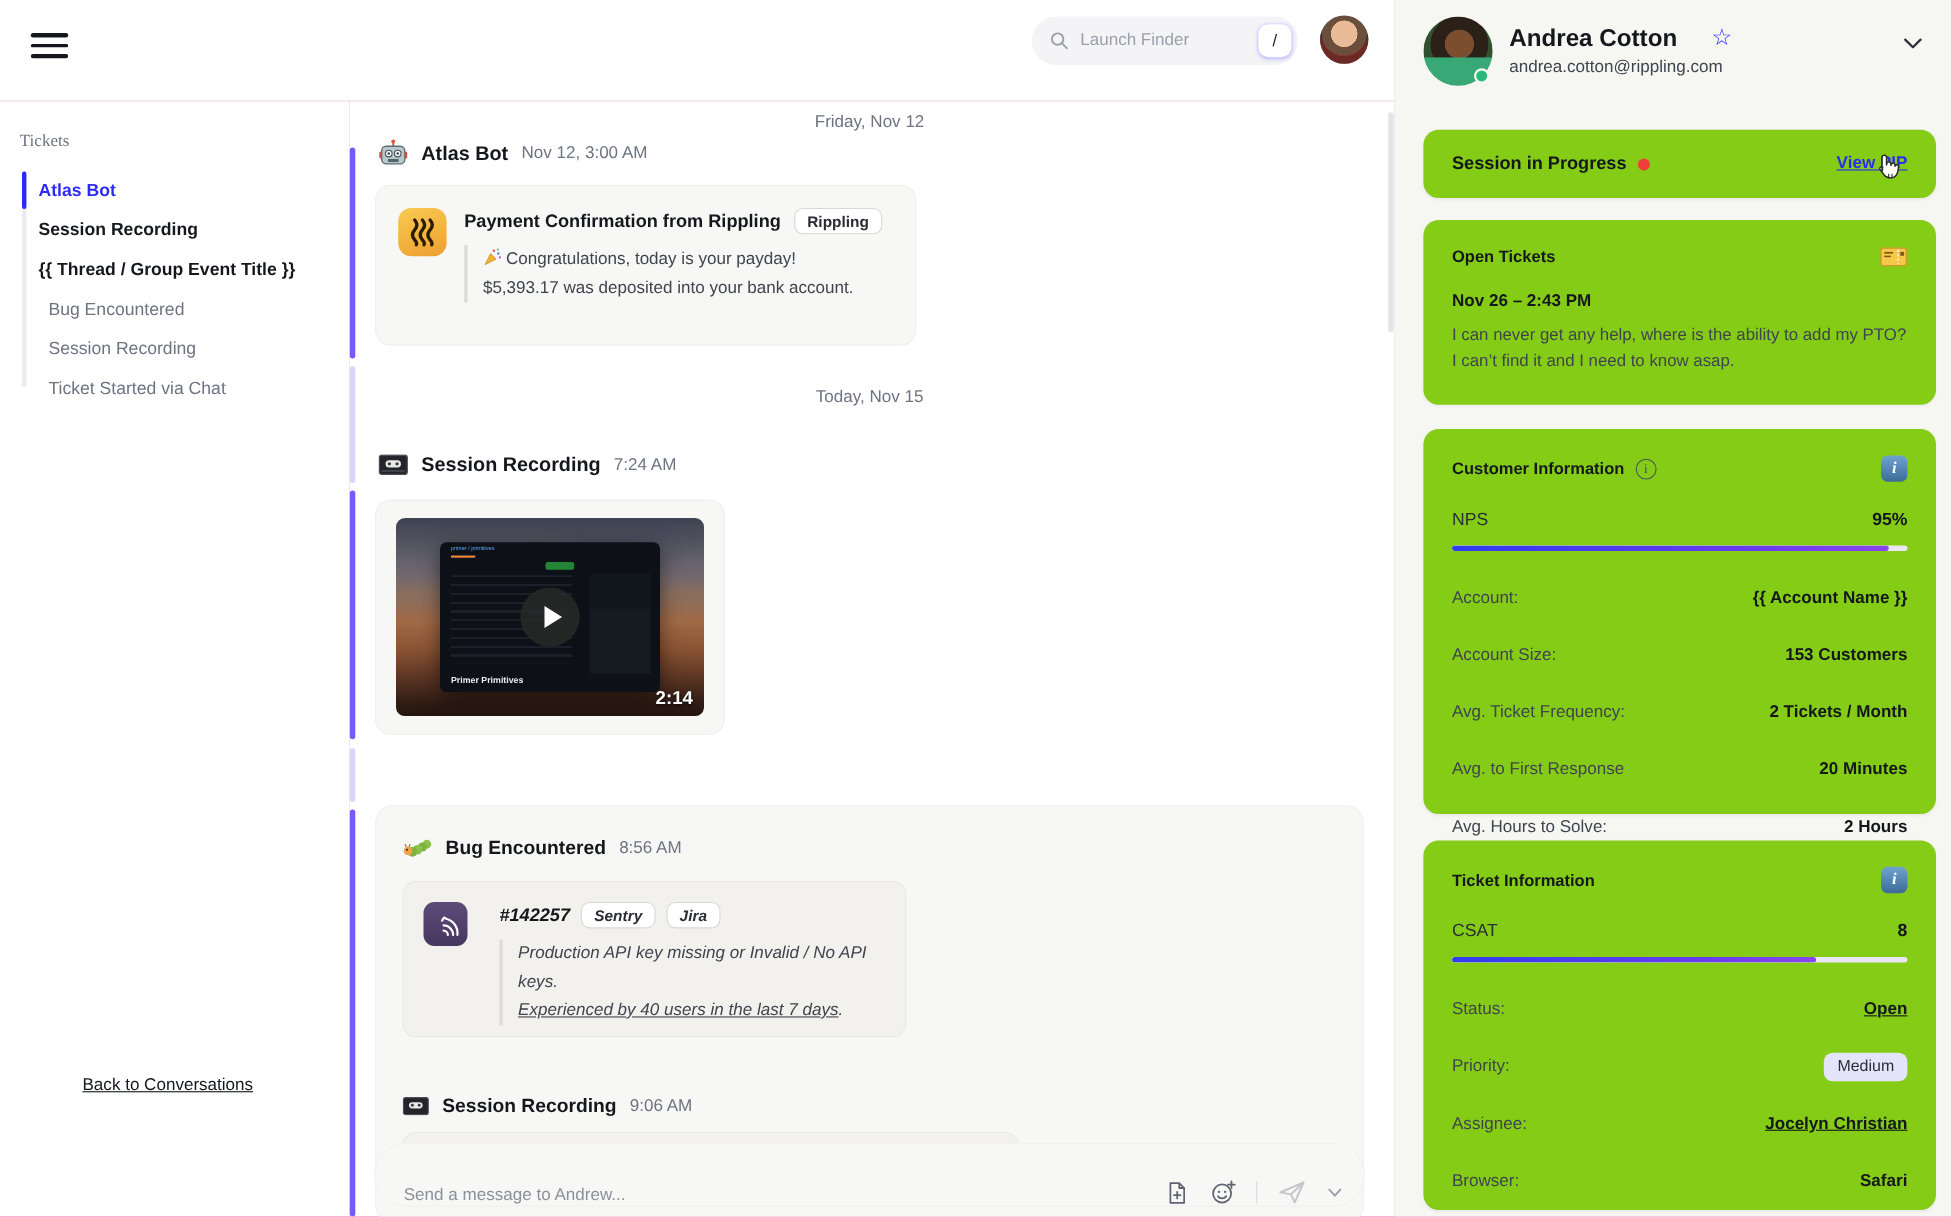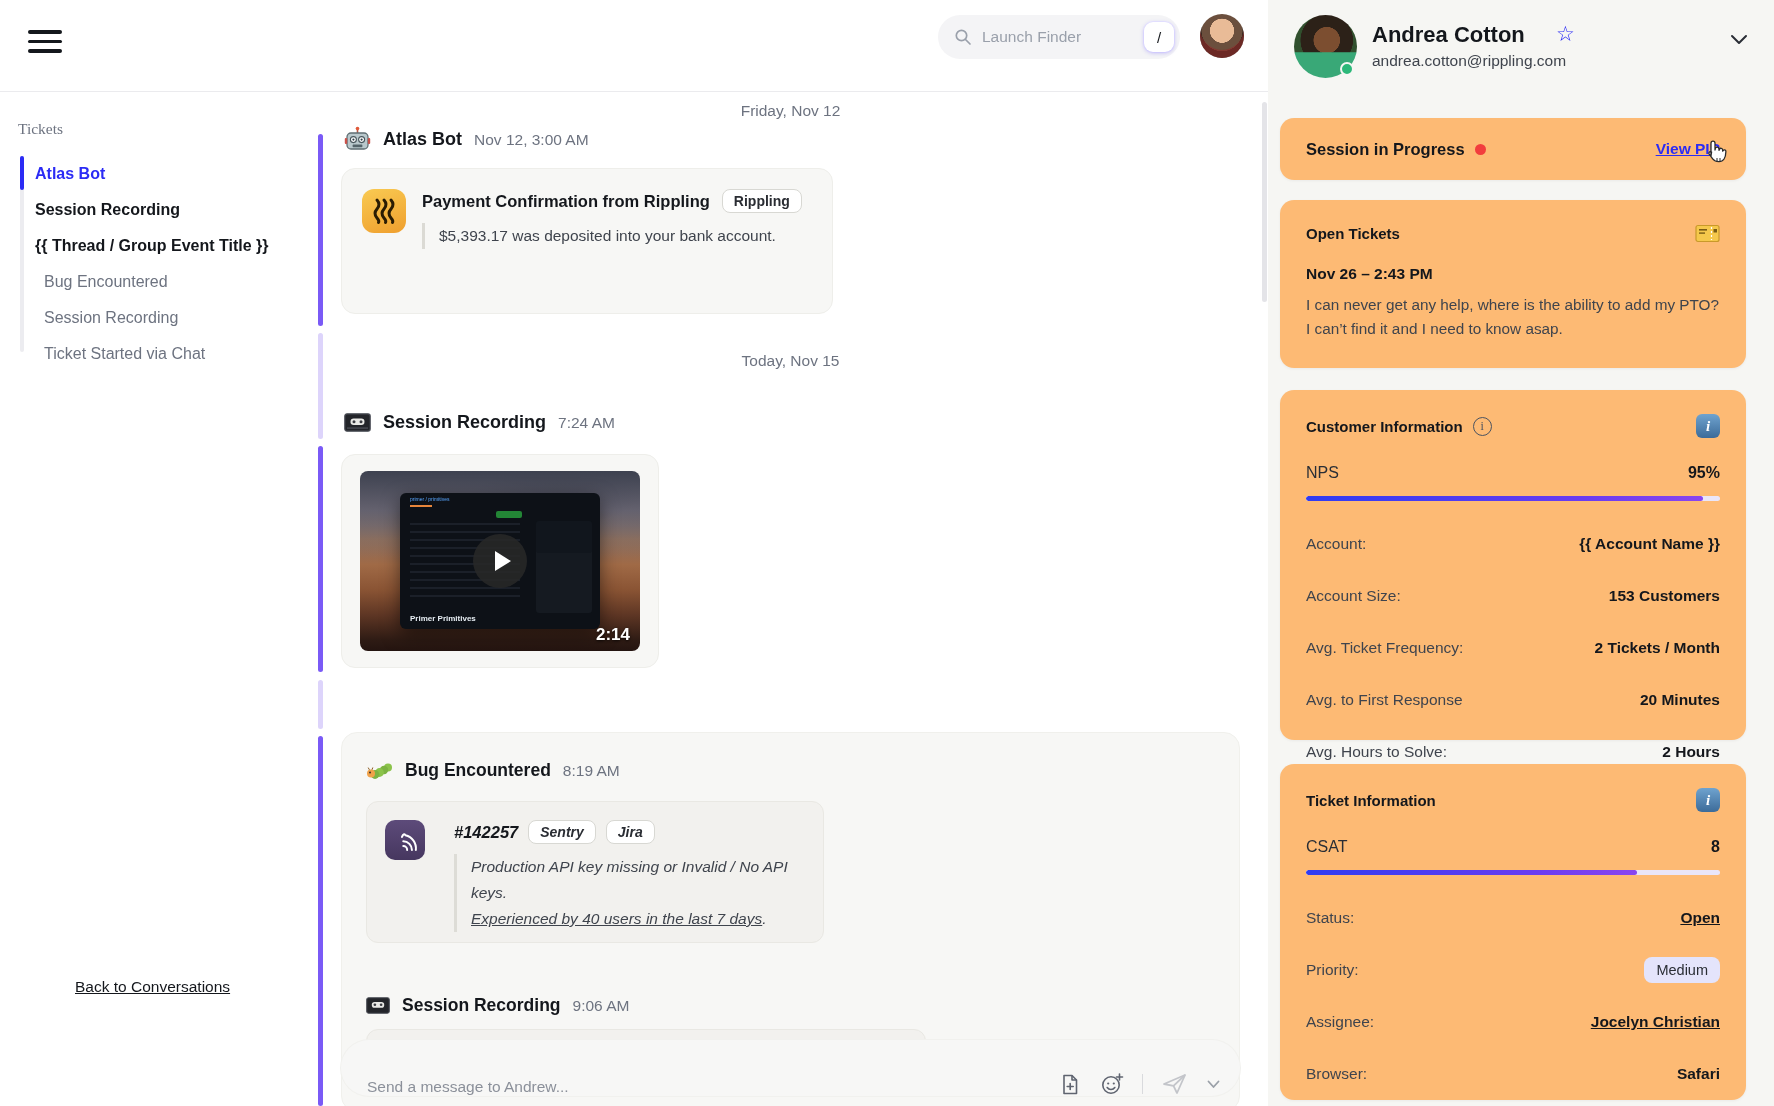--- a/index.html
+++ b/index.html
@@ -84,21 +84,21 @@
   .panel-avatar { position:absolute; left:26px; top:15px; width:63px; height:63px; border-radius:50%; overflow:hidden;
     background:
       linear-gradient(180deg, rgba(0,0,0,0) 58%, #39a877 60%),
       radial-gradient(circle at 52% 40%, #7c4e30 0 26%, #2c2118 27% 52%, #31502e 53% 100%); }
   .online-dot { position:absolute; left:72px; top:62px; width:14px; height:14px; border-radius:50%; background:#2cb879; border:2.5px solid #f6f6f3; }
   .panel-name { position:absolute; left:104px; top:22px; font-size:22px; font-weight:bold; color:#14171c; }
   .star { position:absolute; left:288px; top:22px; font-size:21px; color:#2b2bf5; cursor:pointer; }
   .panel-email { position:absolute; left:104px; top:52px; font-size:15.5px; color:#3f444d; }
   .panel-chevron { position:absolute; left:462px; top:34px; cursor:pointer; }
 
-  .card { position:absolute; left:12px; width:466px; background:#fdba74; border-radius:14px; box-shadow:0 1px 3px rgba(20,20,40,.05); }
+  .card { position:absolute; left:26px; width:466px; background:#84cc16; border-radius:14px; box-shadow:0 1px 3px rgba(20,20,40,.05); }
   .card-pad { padding:24px 26px; }
   .card-head { display:flex; align-items:center; }
   .card-title { font-size:15px; font-weight:bold; color:#14171c; }
   .head-spacer { flex:1; }
   .info-circle { width:19px; height:19px; border:1.6px solid #4b5360; border-radius:50%; color:#4b5360; font-size:12px; display:flex; align-items:center; justify-content:center; margin-left:10px; font-family:"Liberation Serif",serif; }
   .info-badge { width:24px; height:24px; border-radius:6px; background:linear-gradient(180deg,#6fa3cf,#3c6b99); color:#fff; font-size:15px; font-weight:bold; font-family:"Liberation Serif",serif; font-style:italic; display:flex; align-items:center; justify-content:center; }
   .red-dot { width:11px; height:11px; border-radius:50%; background:#f23d3d; margin-left:10px; }
   .link { color:#2b2bf5; text-decoration:underline; cursor:pointer; }
   .session-link { font-size:15.5px; font-weight:bold; }
 
@@ -187,20 +187,29 @@
             <path d="M14 3 q4 4.5 0 9 q-4 4.5 0 9 q2.5 2.8 1.5 4.5" stroke="#2a1c03" stroke-width="3" stroke-linecap="round"></path>
             <path d="M21 3 q4 4.5 0 9 q-4 4.5 0 9 q2.5 2.8 1.5 4.5" stroke="#2a1c03" stroke-width="3" stroke-linecap="round"></path>
           </svg>
         </div>
         <div style="flex:1;">
           <div class="pay-title-row">
             <span class="pay-title">Payment Confirmation from Rippling</span>
             <span class="badge">Rippling</span>
           </div>
           <div class="quote">
+            <div>
+              <svg width="17" height="17" viewBox="0 0 17 17" style="vertical-align:-2px;margin-right:4px;">
+                <polygon points="2,15.5 7,5.5 12,10.5" fill="#f2b234" stroke="#d3922a" stroke-width="0.8"></polygon>
+                <circle cx="10" cy="3" r="1.1" fill="#e0564a"></circle>
+                  <circle cx="14" cy="5.5" r="1.1" fill="#4a8ae0"></circle>
+                <circle cx="13.6" cy="1.8" r="0.9" fill="#51b36a"></circle>
+                  <circle cx="15.4" cy="9" r="1" fill="#c54ae0"></circle>
+              </svg><span>Congratulations, today is your payday!</span>
+            </div>
             <div>$5,393.17 was deposited into your bank account.</div>
           </div>
         </div>
       </div>
     </div>
 
     <div class="date-divider" style="top:260px;">Today, Nov 15</div>
 
     <div class="msg-header" style="left:26px;top:320px;">
       <svg width="27" height="19" viewBox="0 0 27 19">
@@ -236,21 +245,21 @@
           <circle cx="22" cy="8.5" r="4" fill="#8bc34a"></circle>
             <circle cx="18" cy="11" r="4.2" fill="#7cb342"></circle>
           <circle cx="13.5" cy="13.5" r="4.4" fill="#8bc34a"></circle>
             <circle cx="9" cy="15.5" r="4.4" fill="#7cb342"></circle>
           <circle cx="5" cy="14.5" r="4" fill="#f0a24a"></circle>
           <circle cx="4" cy="13.5" r="0.9" fill="#222"></circle>
           <line x1="3.4" y1="10.8" x2="2.2" y2="8.6" stroke="#8a5a20" stroke-width="1"></line>
             <line x1="6" y1="10.7" x2="6.8" y2="8.5" stroke="#8a5a20" stroke-width="1"></line>
         </svg>
         <span class="msg-sender" style="font-size:17.5px;">Bug Encountered</span>
-        <span class="msg-time">8:19 AM</span>
+        <span class="msg-time">8:56 AM</span>
       </div>
       <div class="inner-card" style="left:24px;top:68px;width:458px;height:142px;padding:18px;">
         <div style="display:flex;gap:29px;font-style:italic;">
           <div class="sentry-logo">
             <svg width="26" height="26" viewBox="0 0 30 30" fill="none" stroke="#fff" stroke-width="2.3" stroke-linecap="round">
               <path d="M13 22 a4.5 4.5 0 0 1 4.5 4.5"></path>
               <path d="M13 16.5 a10 10 0 0 1 10 10"></path>
               <path d="M11.5 11.5 q2-5 4-2 a15.5 15.5 0 0 1 12 17"></path>
             </svg>
           </div>

